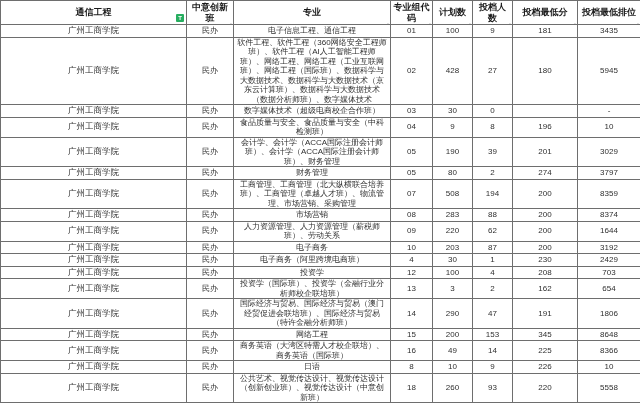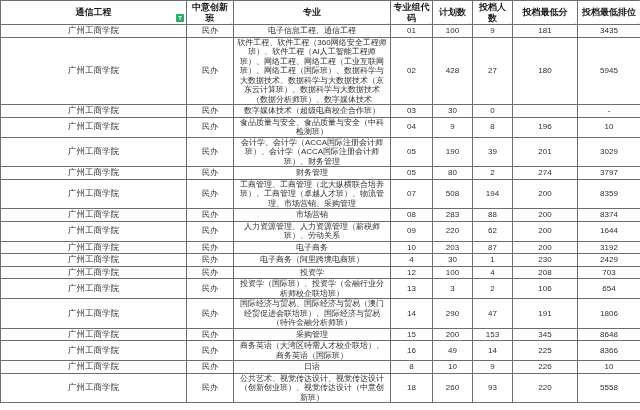--- a/index.html
+++ b/index.html
@@ -186,37 +186,37 @@
           <td class="cell-num cell-min_score">208</td>
           <td class="cell-num cell-min_rank">703</td>
         </tr>
         <tr>
           <td class="cell-school cell-school">广州工商学院</td>
           <td class="cell-type cell-type">民办</td>
           <td class="cell-major cell-major">投资学（国际班）、投资学（金融行业分析师校企联培班）</td>
           <td class="cell-num cell-group_code">13</td>
           <td class="cell-num cell-plan">3</td>
           <td class="cell-num cell-applicants">2</td>
-          <td class="cell-num cell-min_score">106</td>
+          <td class="cell-num cell-min_score">162</td>
           <td class="cell-num cell-min_rank">654</td>
         </tr>
         <tr>
           <td class="cell-school cell-school">广州工商学院</td>
           <td class="cell-type cell-type">民办</td>
           <td class="cell-major cell-major">国际经济与贸易、国际经济与贸易（澳门经贸促进会联培班）、国际经济与贸易（特许金融分析师班）</td>
           <td class="cell-num cell-group_code">14</td>
           <td class="cell-num cell-plan">290</td>
           <td class="cell-num cell-applicants">47</td>
           <td class="cell-num cell-min_score">191</td>
           <td class="cell-num cell-min_rank">1806</td>
         </tr>
         <tr>
           <td class="cell-school cell-school">广州工商学院</td>
           <td class="cell-type cell-type">民办</td>
-          <td class="cell-major cell-major">采购管理</td>
+          <td class="cell-major cell-major">网络工程</td>
           <td class="cell-num cell-group_code">15</td>
           <td class="cell-num cell-plan">200</td>
           <td class="cell-num cell-applicants">153</td>
           <td class="cell-num cell-min_score">345</td>
           <td class="cell-num cell-min_rank">8648</td>
         </tr>
         <tr>
           <td class="cell-school cell-school">广州工商学院</td>
           <td class="cell-type cell-type">民办</td>
           <td class="cell-major cell-major">商务英语（大湾区特需人才校企联培）、商务英语（国际班）</td>

